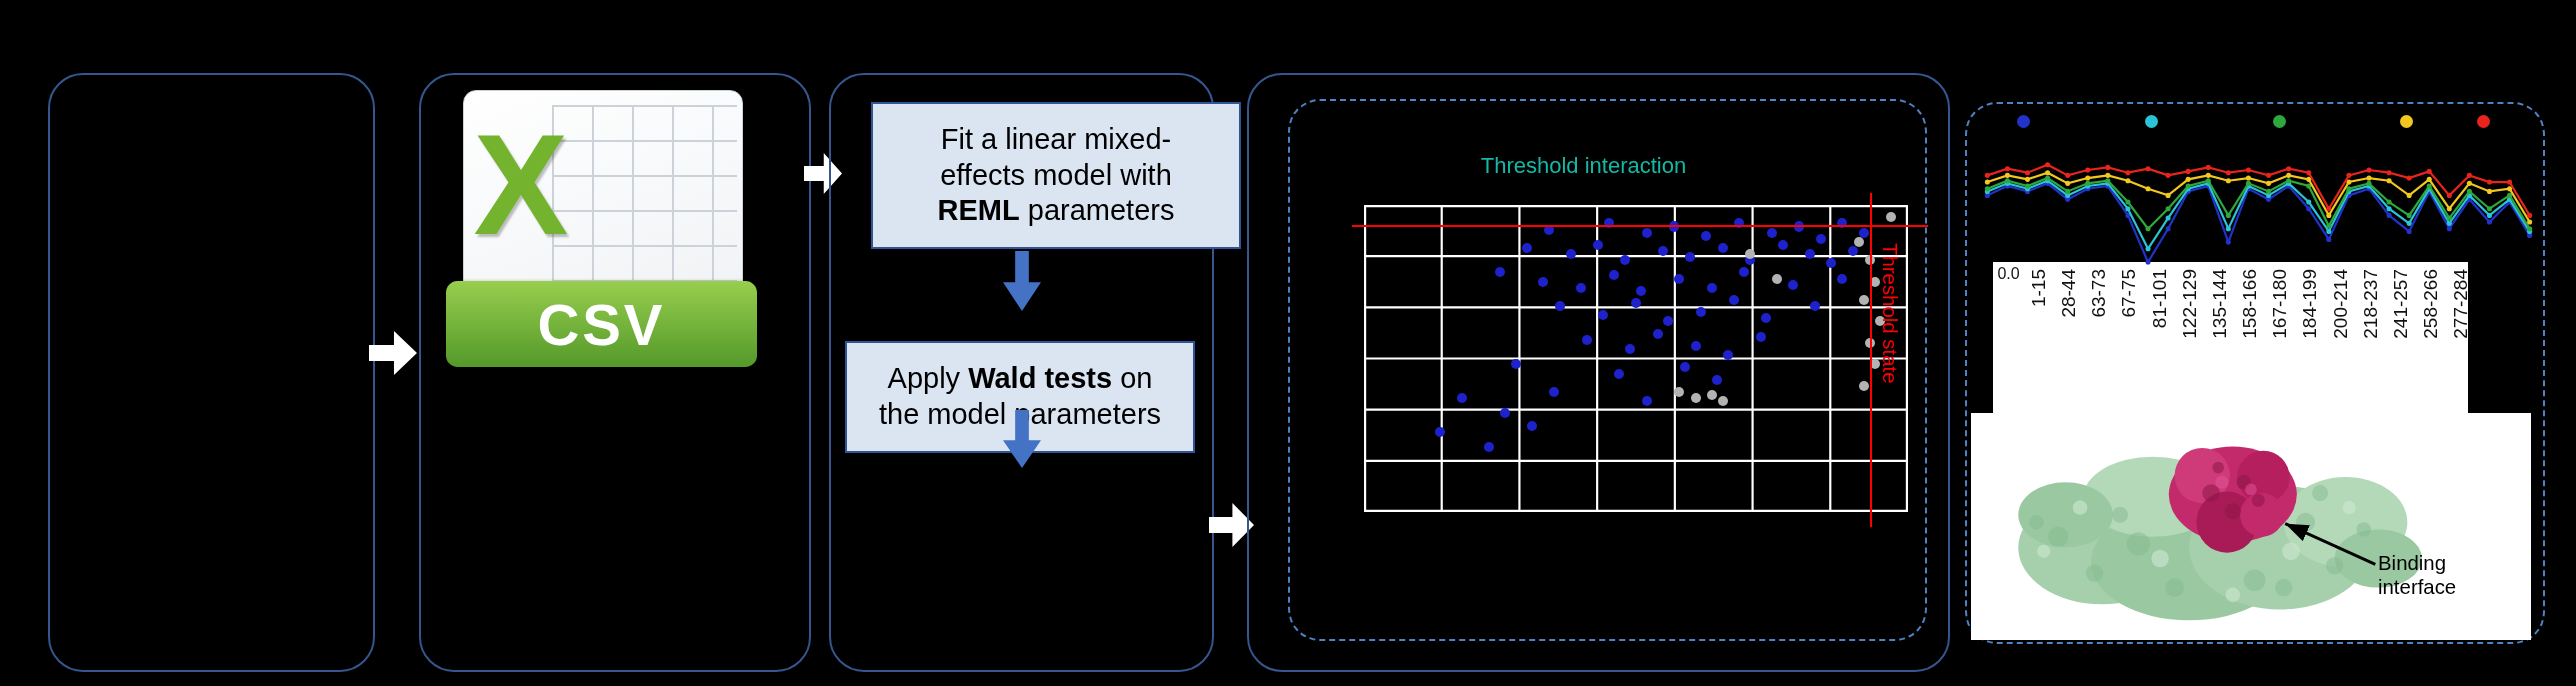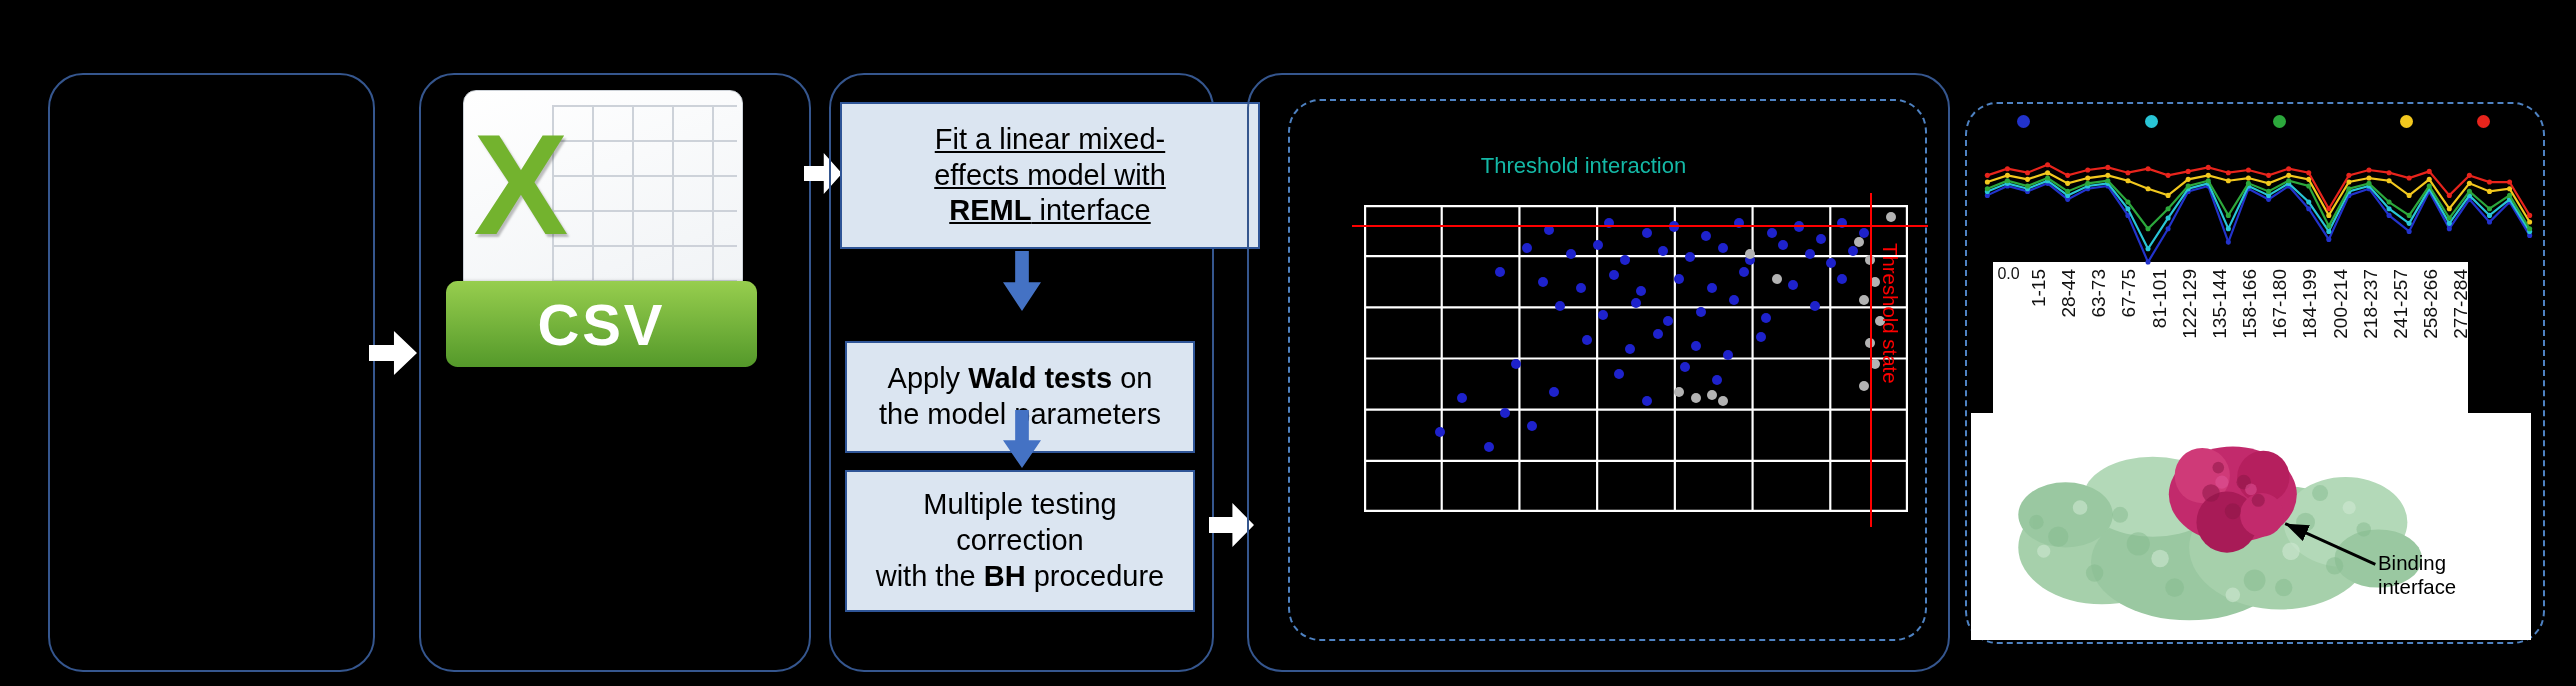--- a/index.html
+++ b/index.html
@@ -76,40 +76,35 @@
     <div id="csv-page"></div>
     <div id="csv-grid"></div>
     <div id="csv-x">X</div>
     <div id="csv-banner">CSV</div>
   </div>
 
   <div class="white-arrow" style="left:804px;top:153px;width:38px;height:41px;"></div>
 
   <div class="panel" style="left:829px;top:73px;width:381px;height:595px;"></div>
 
-  <div class="step-box" style="left:840px;top:102px;width:420px;height:147px;text-decoration:underline;">
+  <div class="step-box" style="left:871px;top:102px;width:370px;height:147px;">
     <div><span>Fit a linear mixed-
 effects model with
-</span><span class="b">REML</span><span> interface</span></div>
+</span><span class="b">REML</span><span> parameters</span></div>
   </div>
 
   <div class="blue-down-arrow" style="left:1003px;top:251px;width:38px;height:60px;"></div>
 
   <div class="step-box" style="left:845px;top:313px;width:350px;height:112px;margin-top:28px;">
     <div><span>Apply </span><span class="b">Wald tests</span><span> on
 the model parameters</span></div>
   </div>
 
   <div class="blue-down-arrow" style="left:1003px;top:410px;width:38px;height:58px;"></div>
 
-  <div class="step-box" style="left:845px;top:470px;width:350px;height:142px;">
-    <div><span>Multiple testing
-correction
-with the </span><span class="b">BH</span><span> procedure</span></div>
-  </div>
 
   <div class="white-arrow" style="left:1209px;top:503px;width:45px;height:44px;"></div>
 
   <div class="panel" style="left:1247px;top:73px;width:699px;height:595px;"></div>
   <div class="dashed-panel" style="left:1288px;top:99px;width:635px;height:538px;"></div>
 
   <div id="thr-top-label">Threshold interaction</div>
 
   <div id="scatter-plot">
     <svg id="grid-svg" width="544" height="307" viewBox="0 0 748 422">

